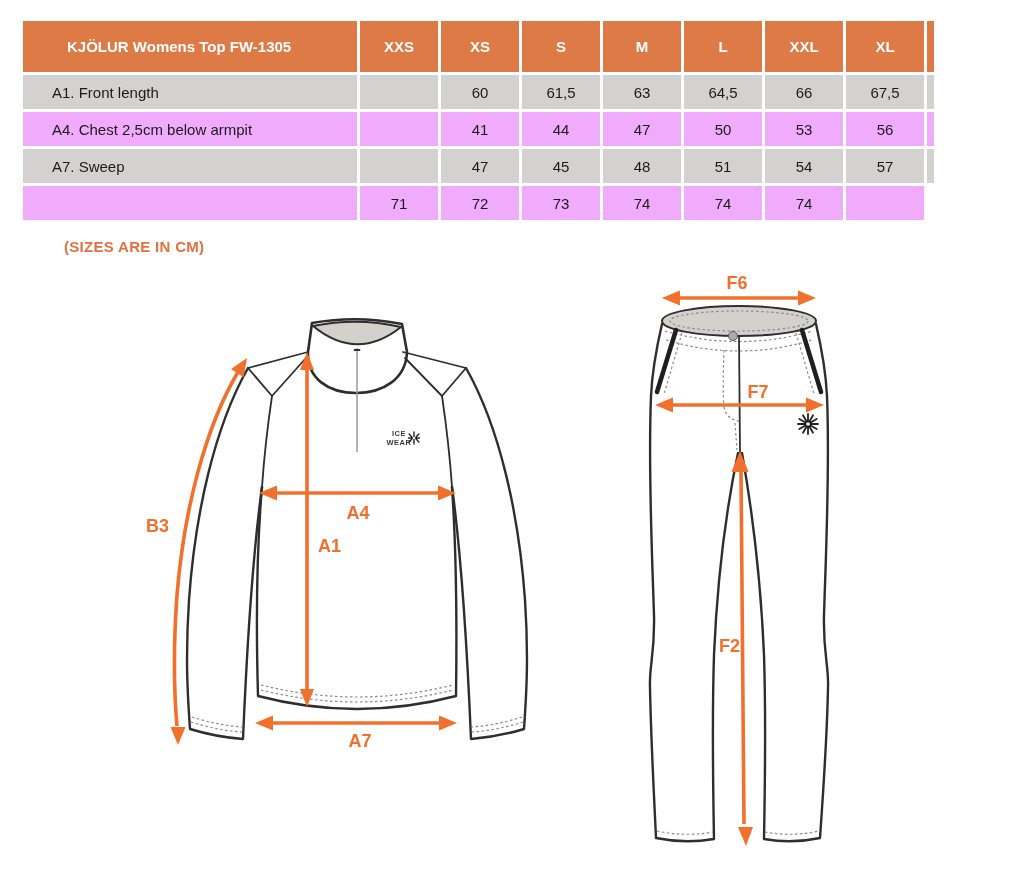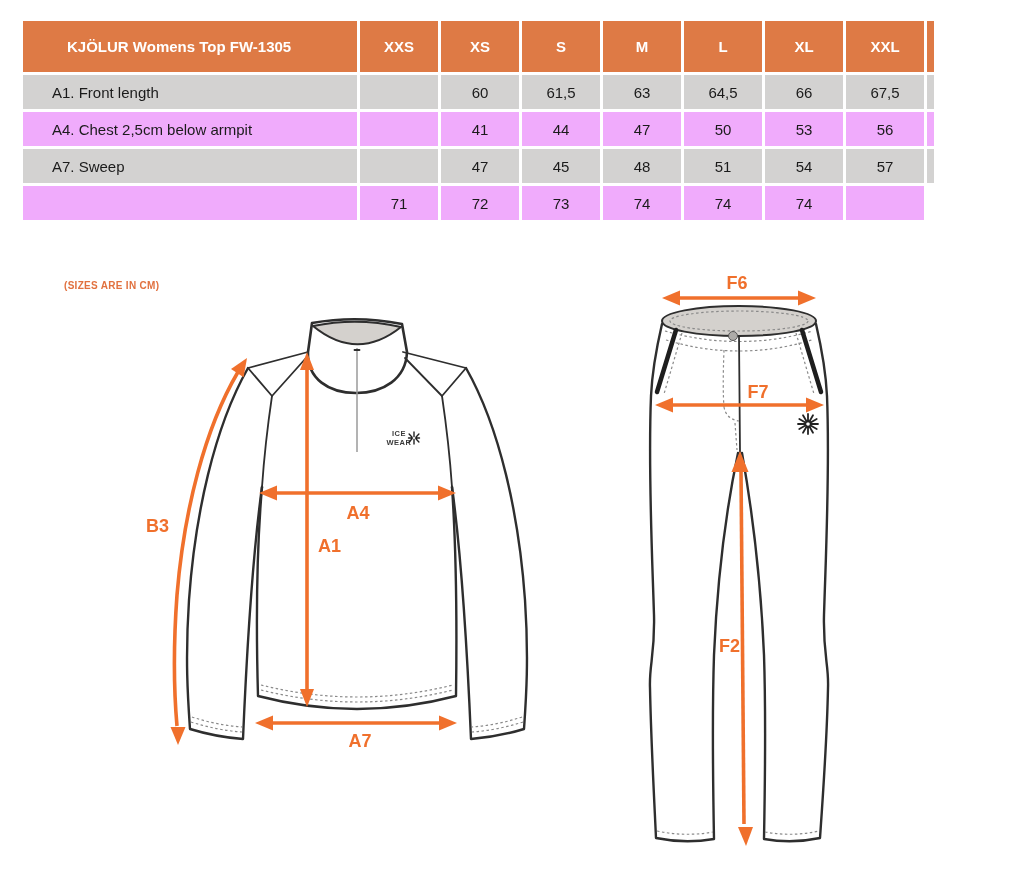--- a/index.html
+++ b/index.html
@@ -16,21 +16,21 @@
   }
   .cell{display:flex;align-items:center;justify-content:center;font-size:15px;color:#1b1b1b;}
   .th{background:#DE7A45;color:#ffffff;font-weight:bold;}
   .th-product{justify-content:flex-start;padding-left:44px;}
   .td-label{justify-content:flex-start;padding-left:29px;}
   .row-dark{background:#D3D2D1;}
   .row-light{background:#f0abfc;}
 
   .note{
     position:absolute;left:64px;top:238px;
-    font-size:10px;font-weight:bold;color:#E1713F;letter-spacing:.3px;margin-top:42px;
+    font-size:15px;font-weight:bold;color:#E1713F;letter-spacing:.3px;
   }
 
   
   .diagram{position:absolute;left:0;top:0;}
   .outline{fill:none;stroke:#2E2E2E;stroke-width:2.4;stroke-linecap:round;stroke-linejoin:round;}
   .outline-fill{fill:#ffffff;stroke:#2E2E2E;stroke-width:2.6;stroke-linejoin:round;}
   .grayfill{fill:#D4D1CD;stroke:#2E2E2E;stroke-width:2;}
   .seam{fill:none;stroke:#2E2E2E;stroke-width:1.8;stroke-linecap:round;}
   .stitch{fill:none;stroke:#8A8A8A;stroke-width:1.2;stroke-dasharray:2.5 2.5;}
   .zip{fill:none;stroke:#9A9A9A;stroke-width:1.5;}
@@ -47,22 +47,22 @@
 <div class="page">
 
   <div class="size-table">
 
     <div class="cell th th-product">KJÖLUR Womens Top FW-1305</div>
     <div class="cell th">XXS</div>
     <div class="cell th">XS</div>
     <div class="cell th">S</div>
     <div class="cell th">M</div>
     <div class="cell th">L</div>
+    <div class="cell th">XXL</div>
     <div class="cell th">XL</div>
-    <div class="cell th">XXL</div>
     <div class="cell th">XXXL</div>
 
     <div class="cell row-dark td-label">A1. Front length</div>
     <div class="cell row-dark"></div>
     <div class="cell row-dark">60</div>
     <div class="cell row-dark">61,5</div>
     <div class="cell row-dark">63</div>
     <div class="cell row-dark">64,5</div>
     <div class="cell row-dark">66</div>
     <div class="cell row-dark">67,5</div>

